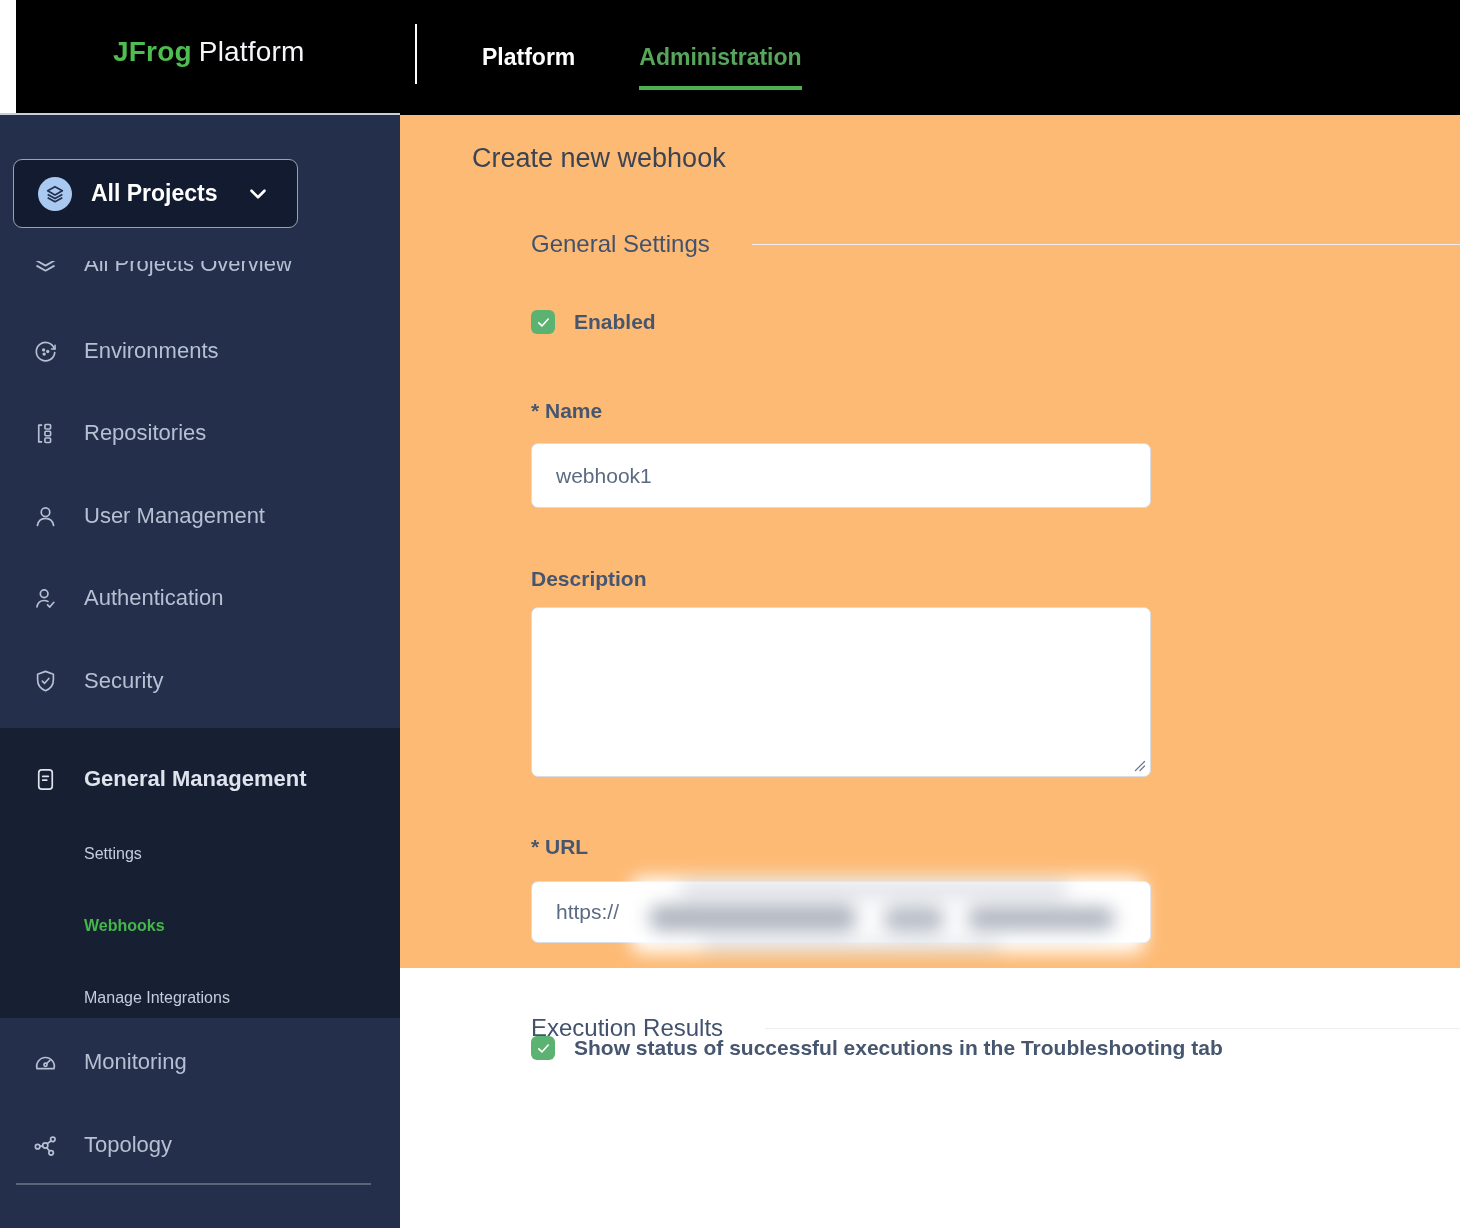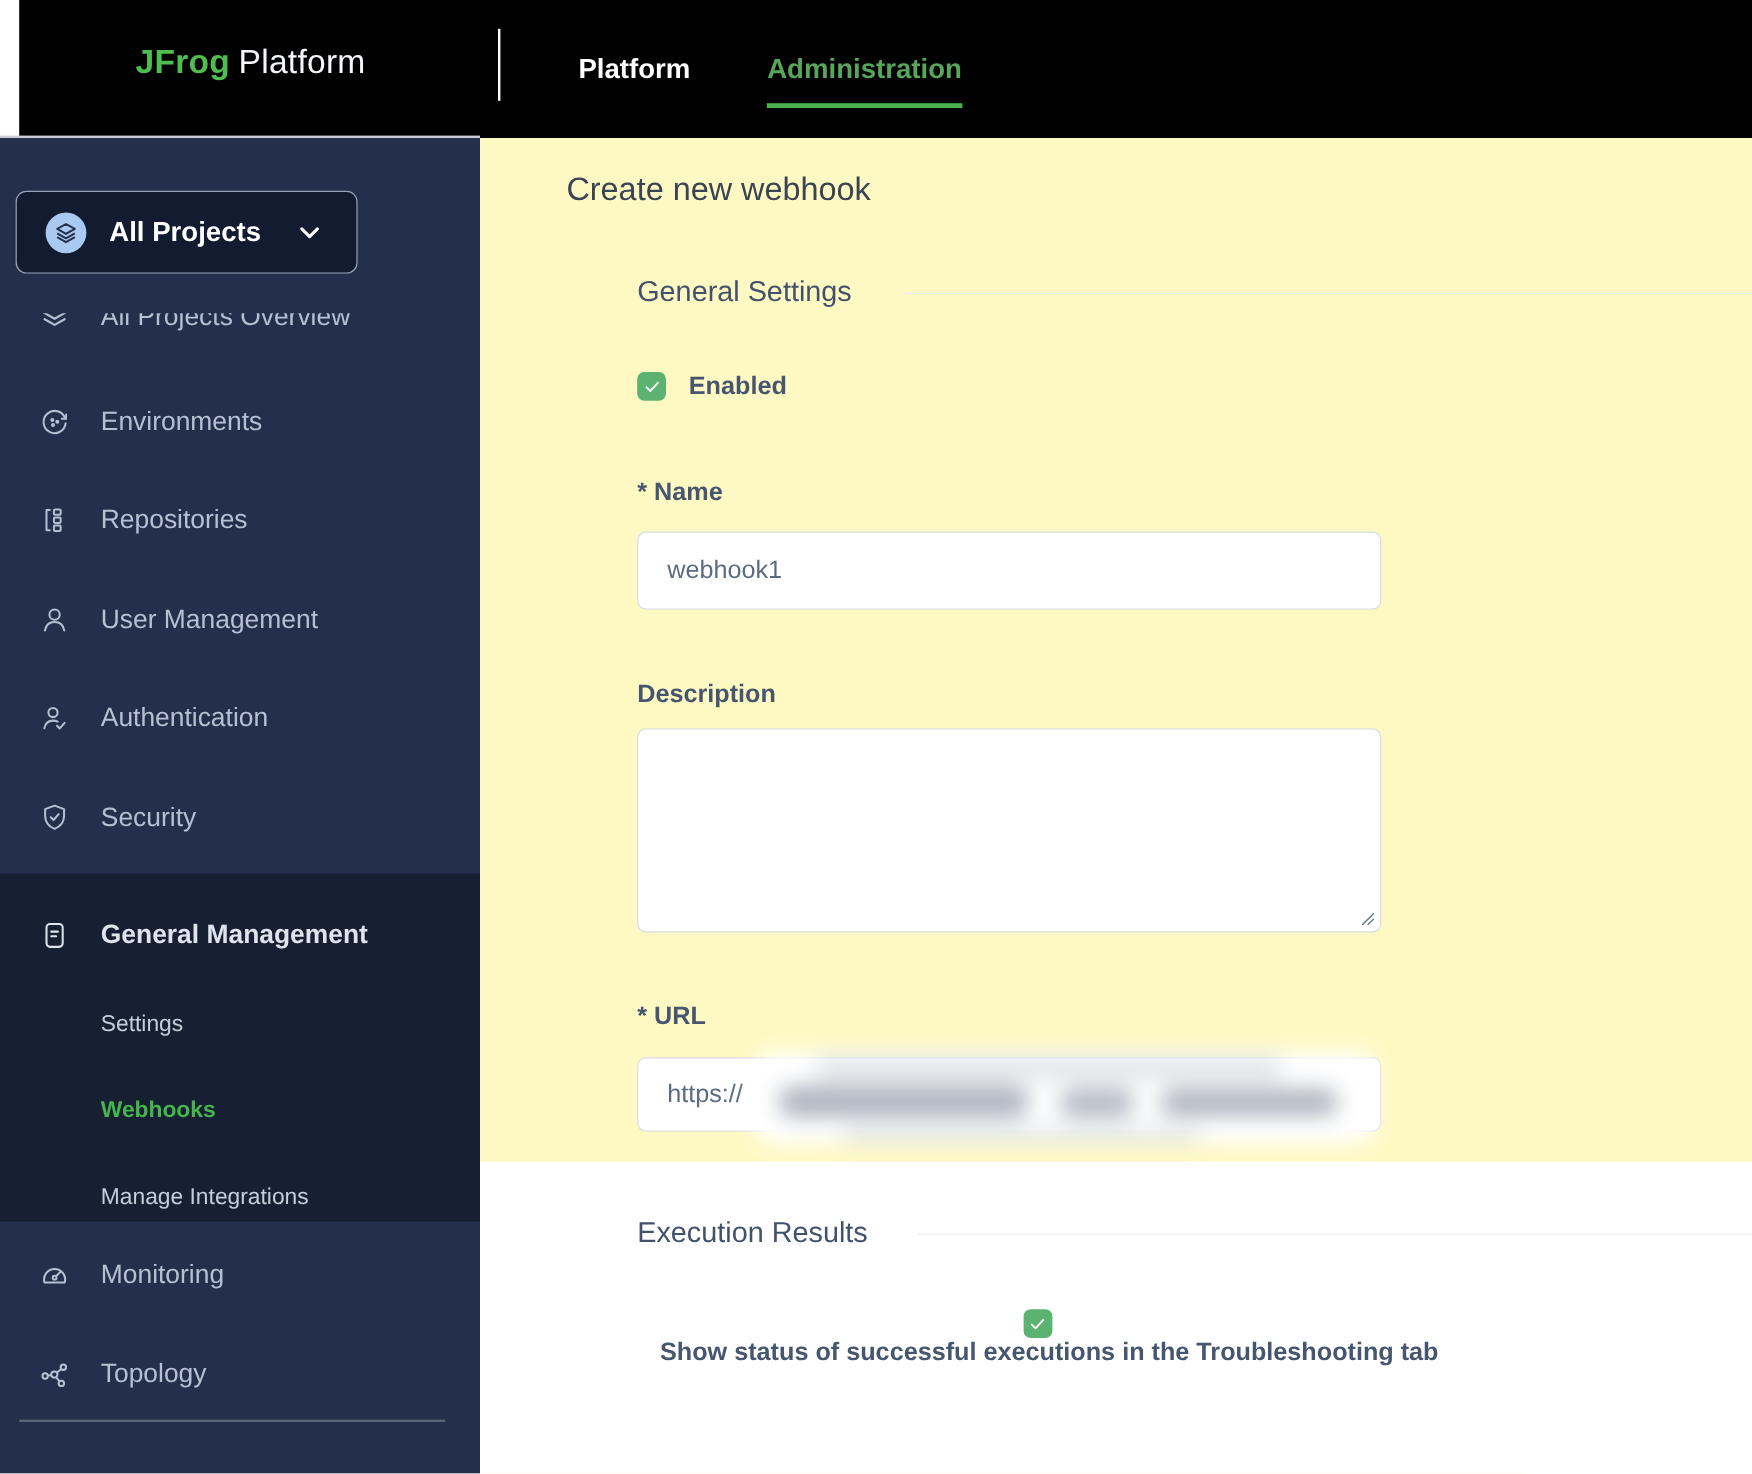--- a/index.html
+++ b/index.html
@@ -34,41 +34,41 @@
   .nav-icon { width:30px; margin-left:30px; display:flex; justify-content:center; color:#B6C0D2; flex:none; }
   .nav-label { margin-left:24px; font-size:22px; color:#B6C0D2; white-space:nowrap; }
 
   .clip-first { position:absolute; left:0; top:146px; width:400px; height:44px; overflow:hidden; }
   .clip-first .nav-item { position:static; margin-top:-27px; }
 
   .expanded-block { position:absolute; left:0; top:613px; width:400px; height:290px; background:#172033; }
   .expanded-block .nav-item { width:400px; }
   .gm-header .nav-label { color:#DEE3EC; font-weight:700; }
   .sub-item { position:absolute; left:0; width:400px; height:56px; display:flex; align-items:center; cursor:pointer; }
-  .sub-label { margin-left:84px; font-size:19px; color:#C5CCDA; }
+  .sub-label { margin-left:84px; font-size:16px; color:#C5CCDA; }
   .sub-item.active .sub-label { color:#46B54C; font-weight:700; }
 
   .sidebar-divider { position:absolute; left:16px; top:1068px; width:355px; height:2px; background:#596479; }
 
   
-  .main { position:absolute; left:400px; top:115px; width:1060px; height:853px; background:#fef9c3; }
+  .main { position:absolute; left:400px; top:115px; width:1060px; height:853px; background:#fdba74; }
   .page-title { position:absolute; left:72px; top:28px; font-size:27px; color:#3A4453; font-weight:400; }
 
   .section-header { position:absolute; left:131px; right:0; height:32px; display:flex; align-items:center; }
   .section-title { font-size:24px; color:#42526D; white-space:nowrap; }
   .section-rule { flex:1; height:1px; background:#ECEEF2; margin-left:42px; }
   .sh-general { top:113px; }
   .sh-execution { top:897px; }
 
   .check-row { position:absolute; left:131px; display:flex; align-items:center; }
   .checkbox { width:24px; height:24px; border-radius:6px; background:#5CB271; display:flex;
     align-items:center; justify-content:center; cursor:pointer; flex:none; }
   .check-label { margin-left:19px; font-size:21px; font-weight:700; color:#47566F; }
   .row-enabled { top:195px; }
-  .row-show-status { top:976px;flex-direction:column; }
+  .row-show-status { top:921px; }
 
   .field-label { position:absolute; left:131px; font-size:21px; font-weight:700; color:#47566F; }
   .lbl-name { top:284px; }
   .lbl-desc { top:452px; }
   .lbl-url { top:720px; }
 
   .text-input { position:absolute; left:131px; width:620px; border:1px solid #D8DCE5; border-radius:7px;
     font-family:"Liberation Sans","DejaVu Sans",sans-serif; font-size:21px; color:#5B6A83;
     padding:0 24px; outline:none; background:#fff; }
   .inp-name { top:328px; height:65px; }

